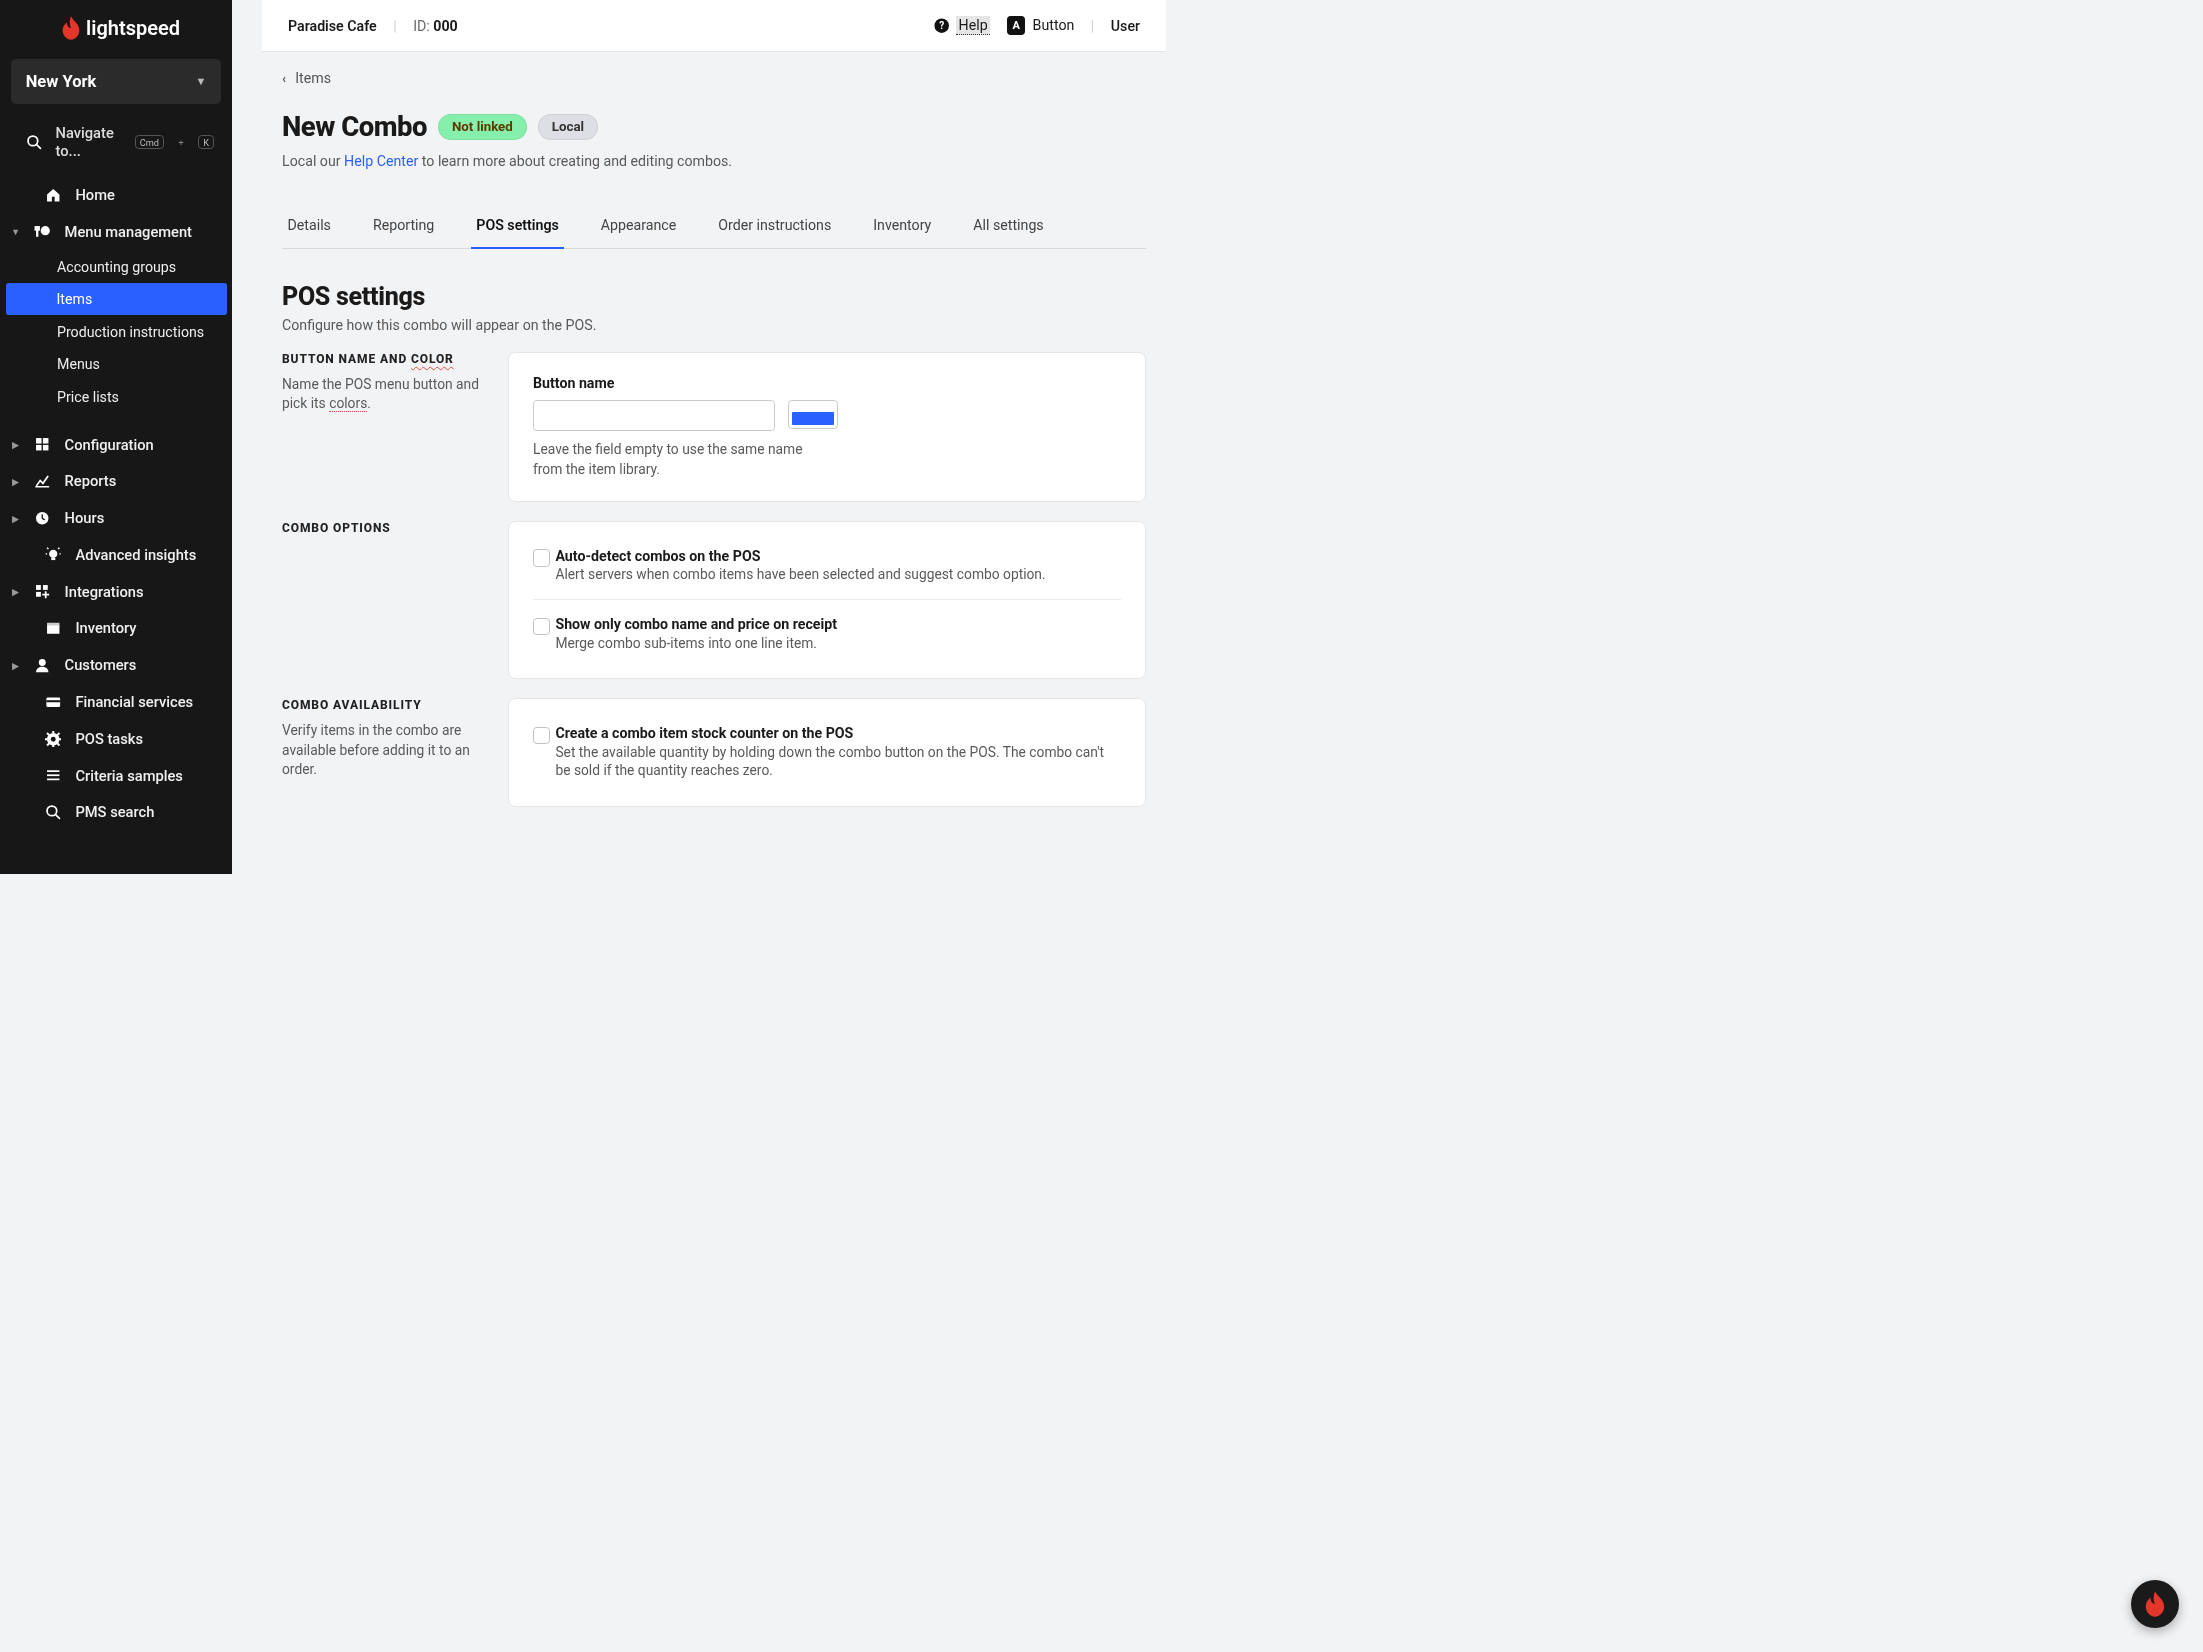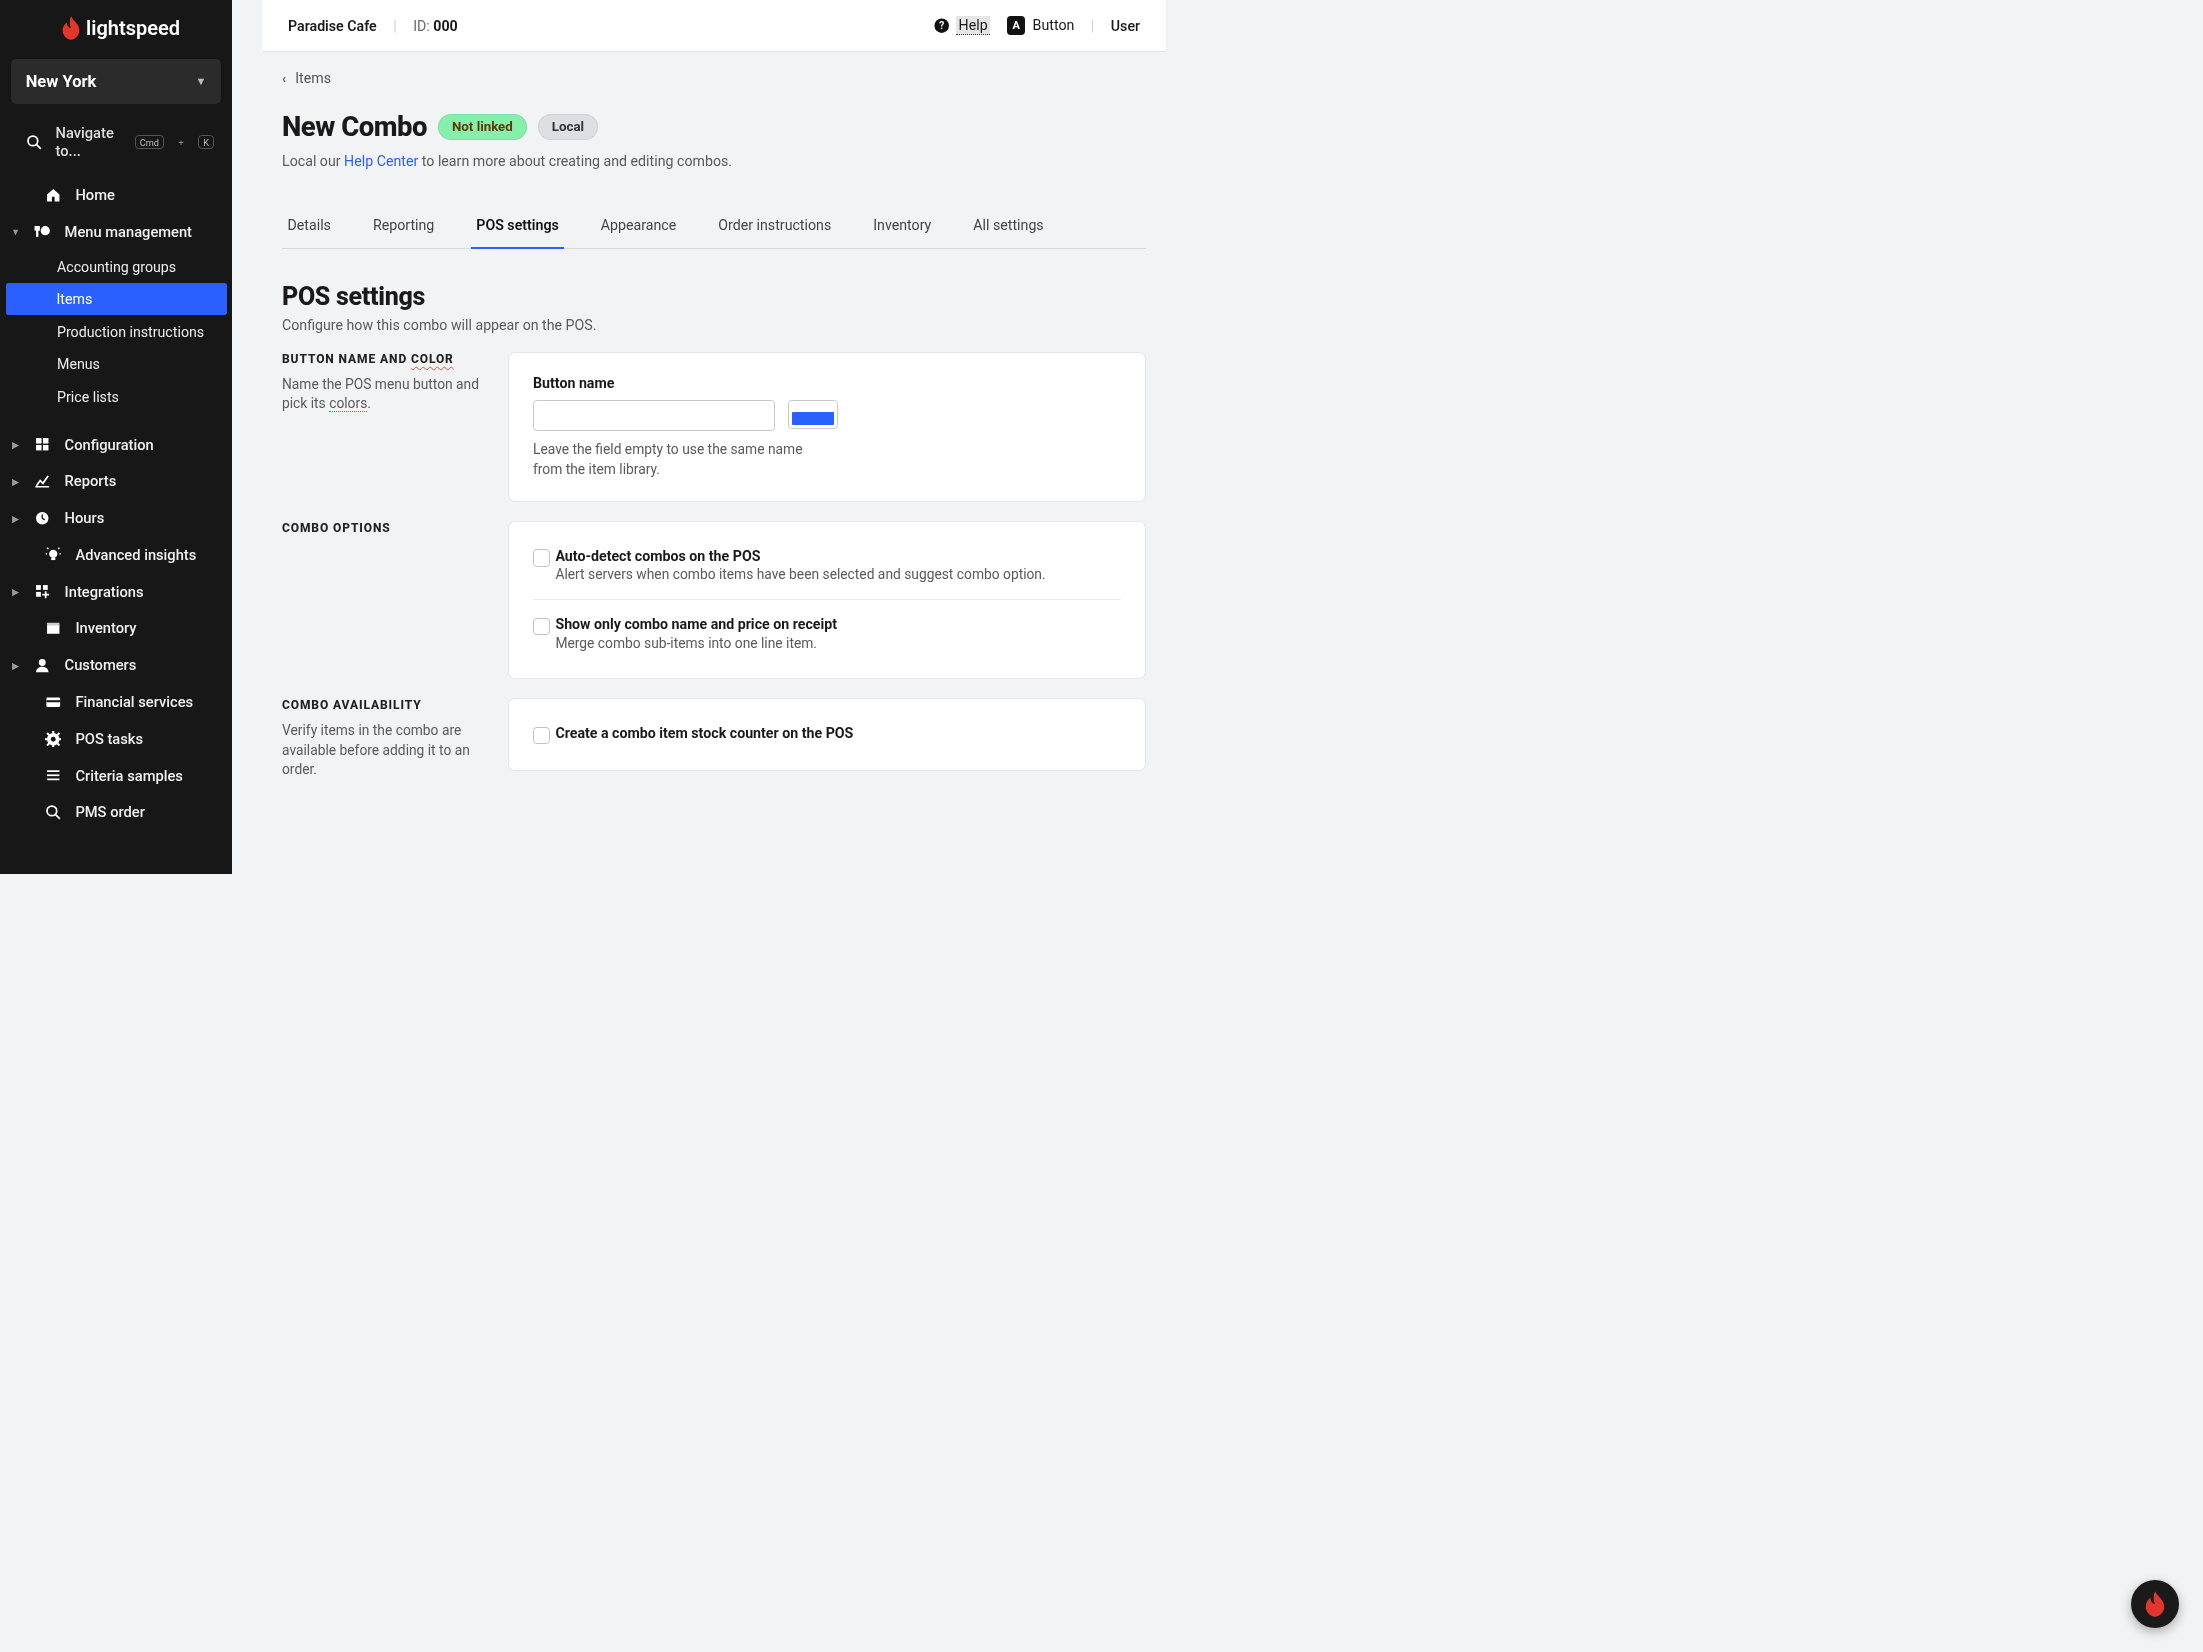--- a/index.html
+++ b/index.html
@@ -397,21 +397,21 @@
         <span>Criteria samples</span>
       </li>
 
       <li class="nav-item top-level no-caret-pad">
         <span class="nav-icon">
           <svg viewBox="0 0 24 24" width="16.5" height="16.5">
               <circle cx="10" cy="10" r="7" stroke="#fff" stroke-width="2.5" fill="none"></circle>
               <line x1="15" y1="15" x2="21" y2="21" stroke="#fff" stroke-width="2.5" stroke-linecap="round"></line>
             </svg>
         </span>
-        <span>PMS order</span>
+        <span>PMS search</span>
       </li>
     </ul>
   </aside>
 
   <div class="main">
     <div class="topbar">
       <span class="tb-store">Paradise Cafe</span>
       <span class="tb-sep">|</span>
       <span>
         <span class="tb-id-label">ID:</span>
@@ -507,20 +507,21 @@
       <div class="settings-block">
         <div class="settings-left">
           <div class="settings-left-h">COMBO AVAILABILITY</div>
           <p class="settings-left-p">Verify items in the combo are available before adding it to an order.</p>
         </div>
         <div class="card">
           <div class="check-row">
             <div class="chk"></div>
             <div class="check-body">
               <div class="check-title">Create a combo item stock counter on the POS</div>
+              <div class="check-desc">Set the available quantity by holding down the combo button on the POS. The combo can't be sold if the quantity reaches zero.</div>
             </div>
           </div>
         </div>
       </div>
 
     </div>
   </div>
 </div>
 
 <div class="fab">

